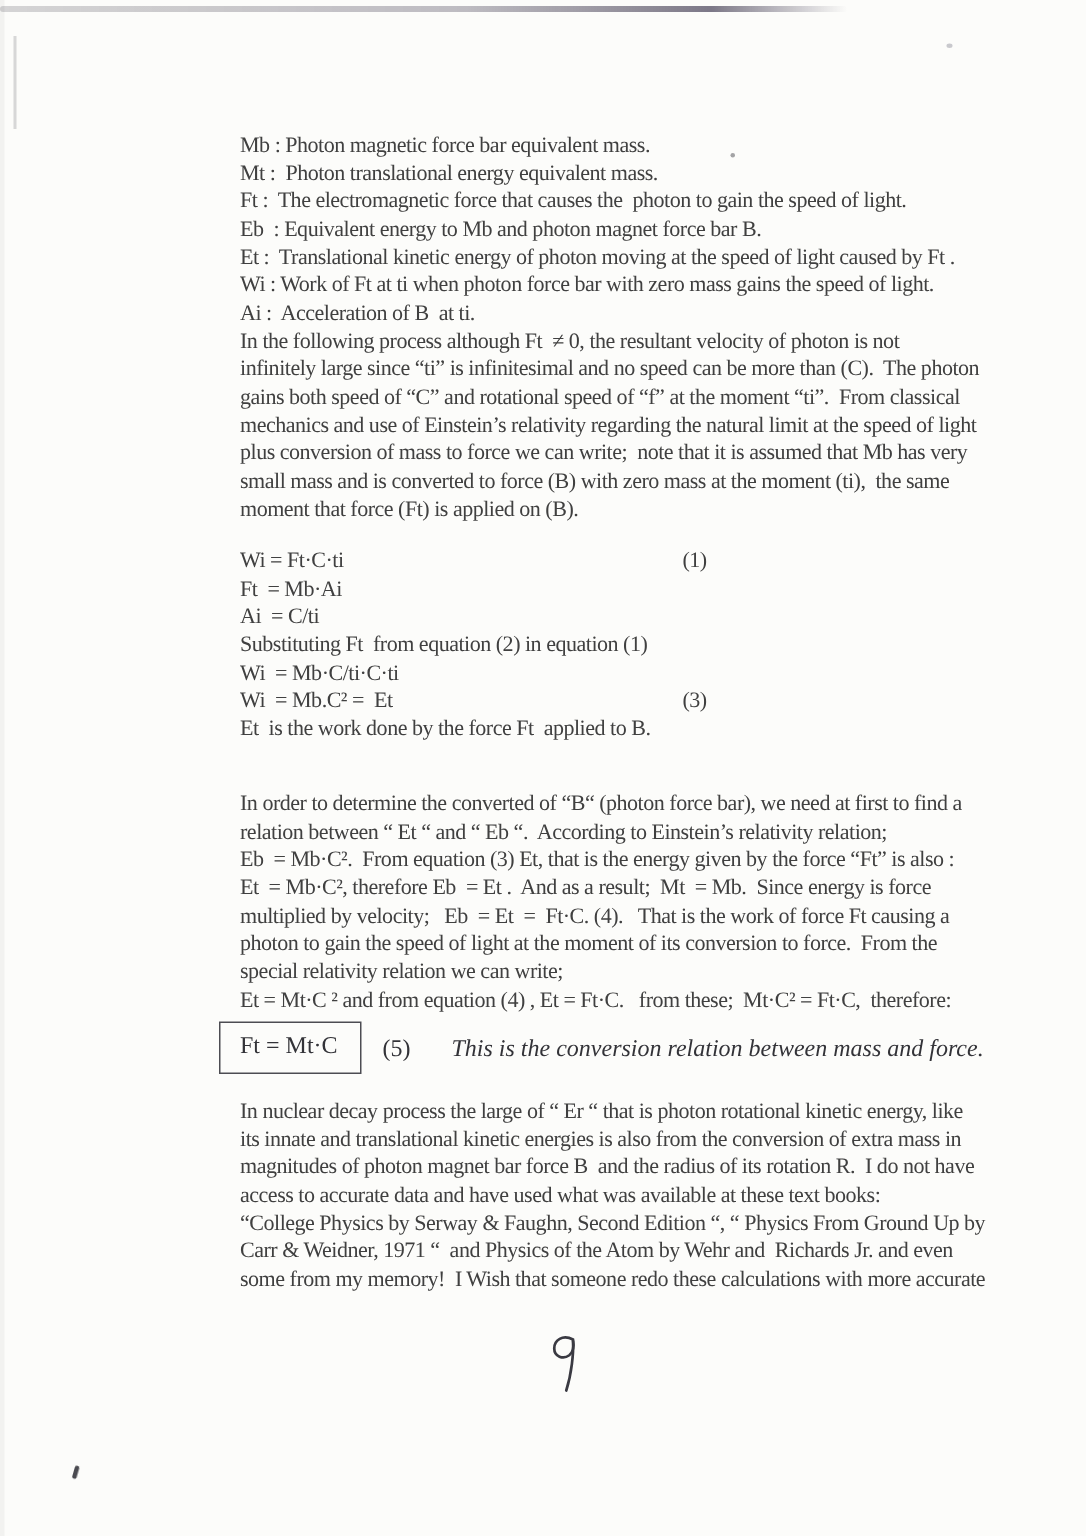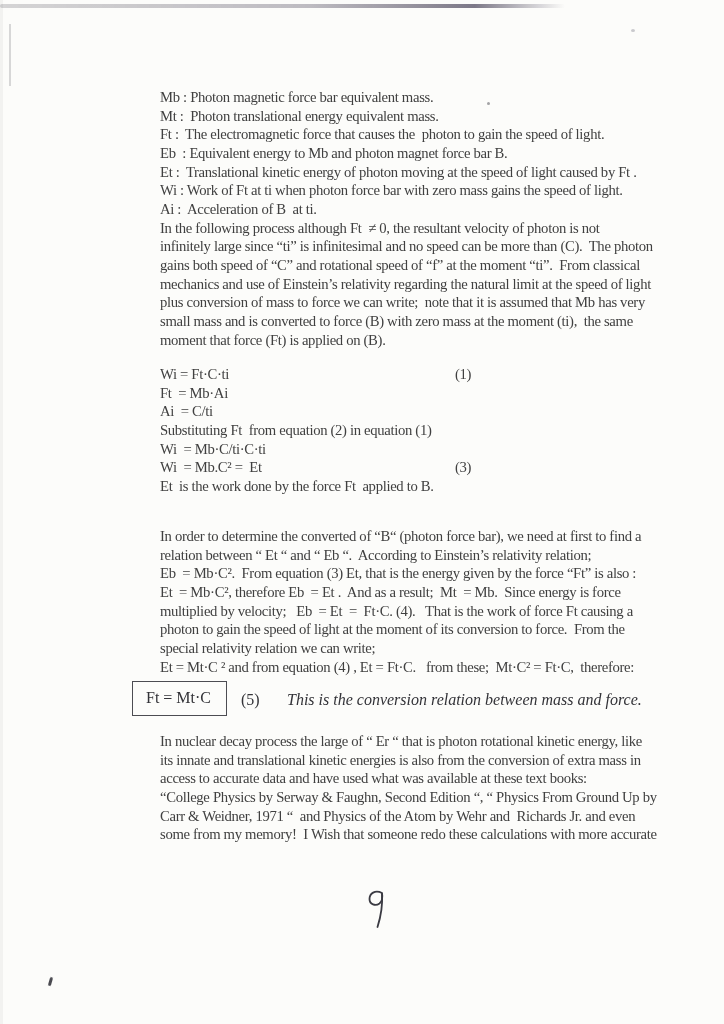--- a/index.html
+++ b/index.html
@@ -53,21 +53,21 @@
   .line { white-space: pre; height: 18.66px; line-height: 18.66px; }
   .eqrow { position: relative; }
   .eqn { position: absolute; left: 295px; top: 0; }
 
   .flow-top   { top: 88px; }
   .eq-block   { top: 365px; }
   .para2      { top: 527px; }
   .para3      { top: 732px; }
 
   
-  .eqbox-row { position: absolute; left: 122px; top: 681px; height: 40px; width: 540px; }
+  .eqbox-row { position: absolute; left: 136px; top: 681px; height: 40px; width: 540px; }
   .eqbox {
     position: absolute; left: 10px; top: 0;
     border: 1.4px solid #4c4c52;
     padding: 7px 15px 8px 13px;
     white-space: pre;
     background: transparent;
   }
   .eqbox-num { position: absolute; left: 119px; top: 10px; white-space: pre; }
   .eqbox-caption { position: absolute; left: 165px; top: 10px; white-space: pre; font-style: italic; }
 
@@ -130,20 +130,21 @@
 
   <div class="eqbox-row">
     <span class="eqbox">Ft = Mt·C</span>
     <span class="eqbox-num">(5)</span>
     <span class="eqbox-caption">This is the conversion relation between mass and force.</span>
   </div>
 
   <div class="textblock para3">
       <div class="line">In nuclear decay process the large of “ Er “ that is photon rotational kinetic energy, like</div>
       <div class="line">its innate and translational kinetic energies is also from the conversion of extra mass in</div>
+      <div class="line">magnitudes of photon magnet bar force B  and the radius of its rotation R.  I do not have</div>
       <div class="line">access to accurate data and have used what was available at these text books:</div>
       <div class="line">“College Physics by Serway &amp; Faughn, Second Edition “, “ Physics From Ground Up by</div>
       <div class="line">Carr &amp; Weidner, 1971 “  and Physics of the Atom by Wehr and  Richards Jr. and even</div>
       <div class="line">some from my memory!  I Wish that someone redo these calculations with more accurate</div>
     </div>
 
   <svg class="pagenum-svg" width="26" height="46" viewBox="0 0 26 46" aria-hidden="true">
     <path d="M17 5 C10 1.5 4.5 5.5 4.5 11 C4.5 16.5 10.5 18.5 14.5 15.5 C17 13.5 17.8 9.5 17 5 Z" fill="none" stroke="#3a3a42" stroke-width="1.8" stroke-linecap="round"></path>
     <path d="M17 6 C17.5 14 16 28 12.5 39" fill="none" stroke="#3a3a42" stroke-width="1.8" stroke-linecap="round"></path>
   </svg>

